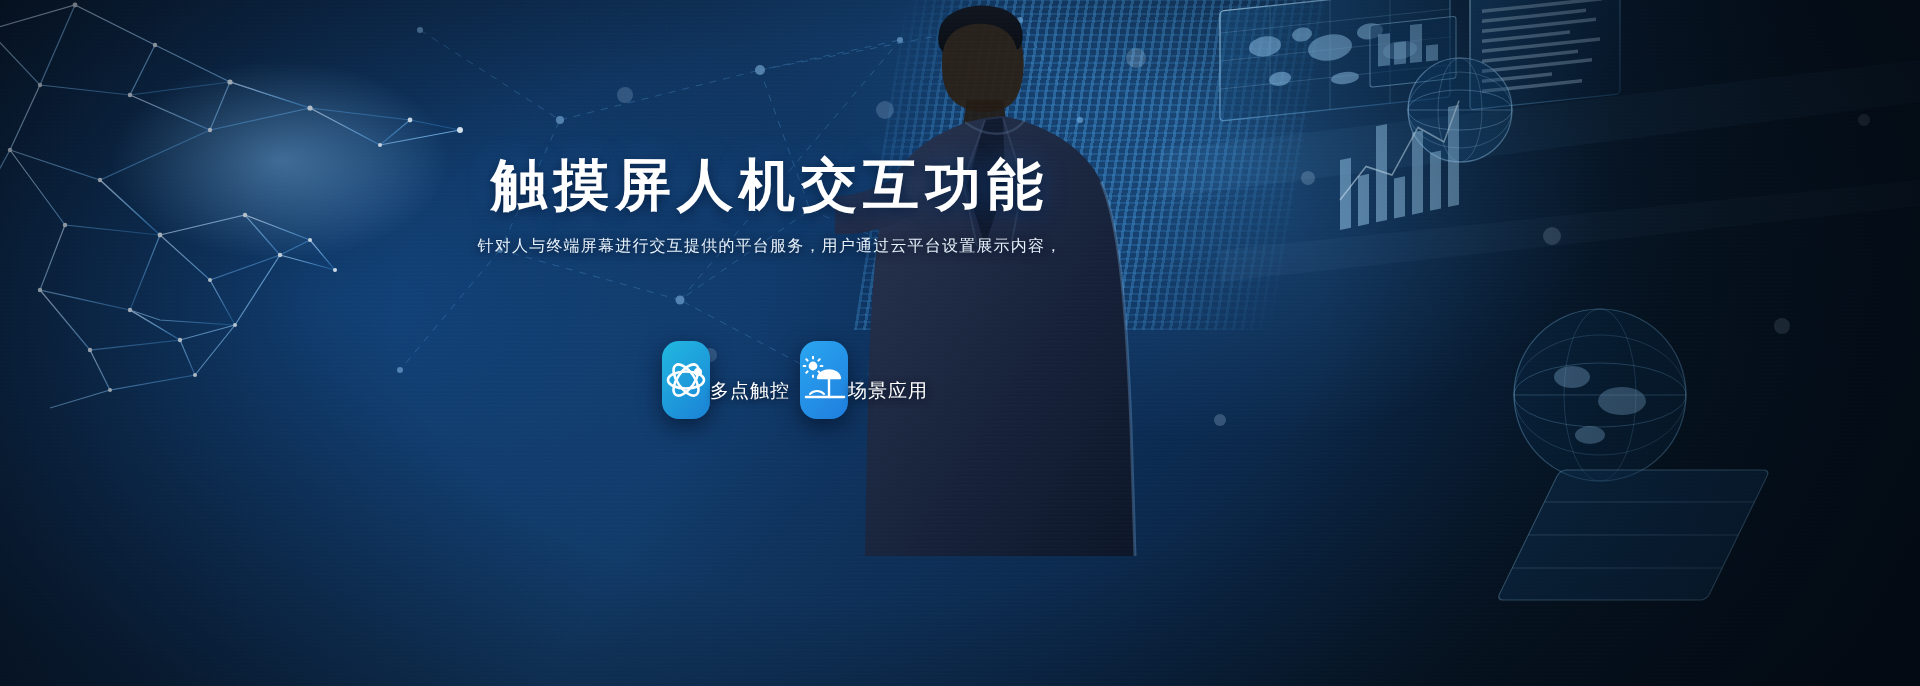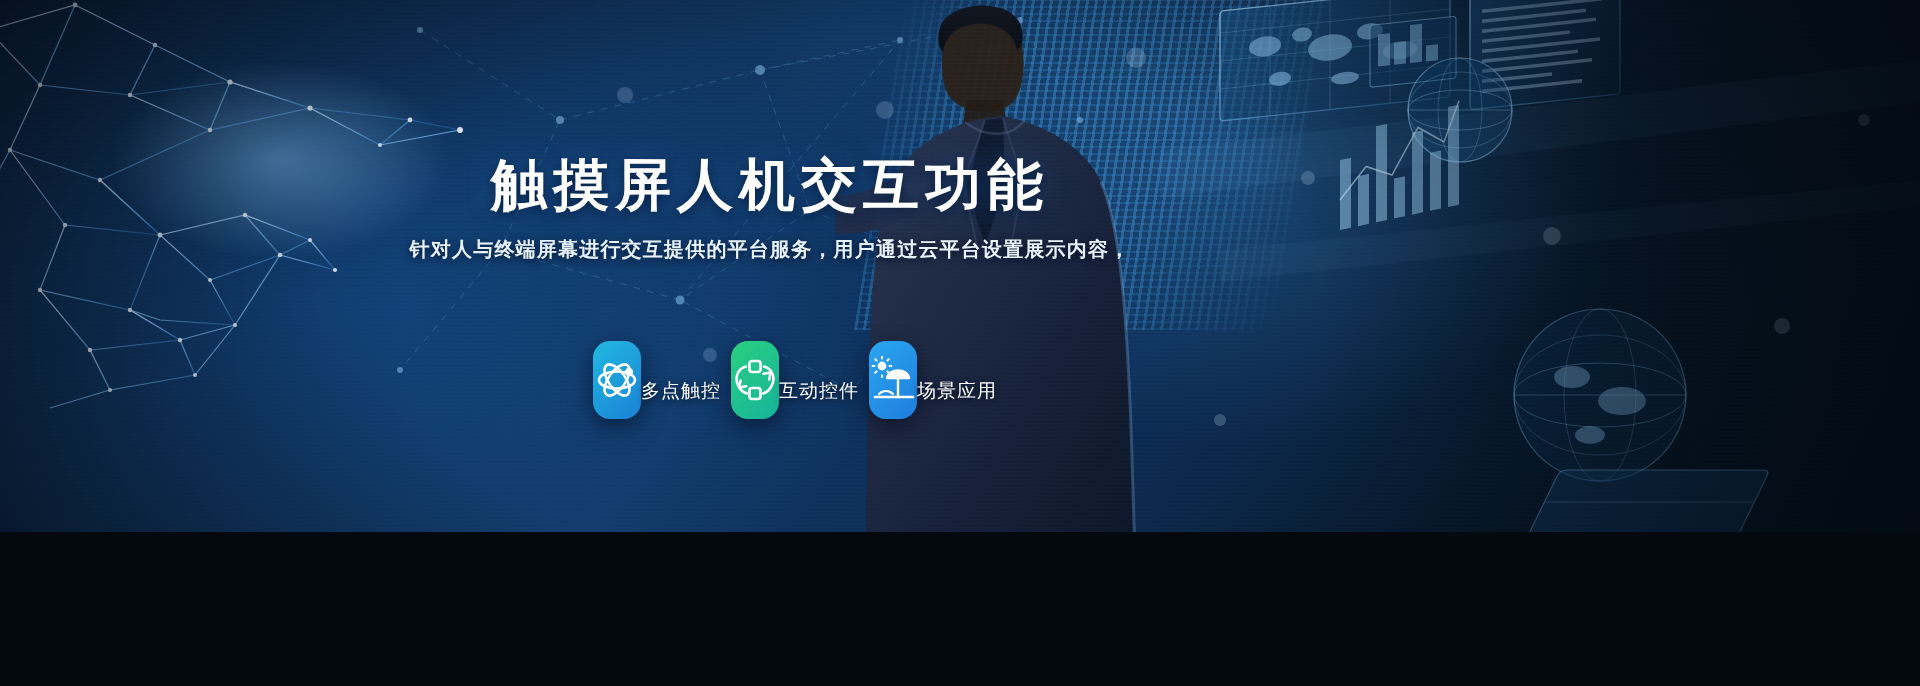--- a/index.html
+++ b/index.html
@@ -1,20 +1,20 @@
 <!DOCTYPE html>
 <html><head>
 <meta charset="utf-8">
 <style>
   * { margin:0; padding:0; box-sizing:border-box; }
   html,body { width:1920px; height:686px; overflow:hidden; background:#04080f; }
   body { font-family:"Liberation Sans","DejaVu Sans",sans-serif; }
 
   .banner{
-    position:relative; width:1920px; height:532px; overflow:hidden;
+    position:relative; width:1920px; height:686px; overflow:hidden;
     background:
       radial-gradient(ellipse 560px 420px at 1230px 150px, rgba(60,140,210,.30), rgba(0,0,0,0) 70%),
       radial-gradient(ellipse 760px 560px at 330px 300px, rgba(22,86,158,.55), rgba(0,0,0,0) 72%),
       radial-gradient(ellipse 900px 600px at 980px 330px, rgba(12,52,104,.55), rgba(0,0,0,0) 75%),
       linear-gradient(118deg,#0a1c33 0%,#0d2a4c 22%,#123963 40%,#0c2746 60%,#071727 80%,#04101e 100%);
   }
 
   
   .vignette{ position:absolute; inset:0; pointer-events:none;
     background:radial-gradient(ellipse 1150px 700px at 860px 320px, rgba(0,0,0,0) 40%, rgba(2,7,14,.72) 100%); }
@@ -52,21 +52,21 @@
   .content{ position:absolute; left:0; top:0; width:1920px; height:686px; }
 
   .title{
     position:absolute; left:0; top:148px; width:1540px; text-align:center;
     font-size:56px; font-weight:bold; color:#ffffff; letter-spacing:6px;
     text-shadow:0 3px 14px rgba(0,20,50,.95), 0 0 26px rgba(50,130,220,.45);
     white-space:nowrap;
   }
   .sub{
     position:absolute; left:0; width:1540px; text-align:center;
-    font-size:20px; color:#e8f2fb; letter-spacing:1.2px; font-weight:700;
+    font-size:16px; color:#e8f2fb; letter-spacing:1.2px; font-weight:400;
     text-shadow:0 2px 8px rgba(0,15,40,.9);
     white-space:nowrap;
   }
   .sub1{ top:236px; }
   .sub2{ top:272px; }
 
   .tiles{
     position:absolute; left:0; top:341px; width:1540px;
     display:flex; justify-content:center; gap:60px;
   }
@@ -370,33 +370,20 @@
             <ellipse cx="24" cy="24" rx="8.5" ry="18" transform="rotate(35 24 24)"></ellipse>
             <ellipse cx="24" cy="24" rx="8.5" ry="18" transform="rotate(-35 24 24)"></ellipse>
             <ellipse cx="24" cy="24" rx="18" ry="8.5"></ellipse>
             <circle cx="36" cy="16" r="4" fill="#fff" stroke="none"></circle>
           </svg>
         </div>
         <div class="tile-label">多点触控</div>
       </div>
 
 
-      <div class="tile">
-        <div class="tile-icon" style="background:linear-gradient(135deg,#29d07f 0%,#17b39a 100%);">
-          <svg viewBox="0 0 48 48" fill="none" stroke="#fff" stroke-width="2.6" stroke-linecap="round">
-            <rect x="18.5" y="5" width="11" height="11" rx="2.4"></rect>
-            <rect x="18.5" y="32" width="11" height="11" rx="2.4"></rect>
-            <path d="M15 10.5 C6 13 3 23 8 31 C10 34.5 13 36.5 16 37.4"></path>
-            <path d="M33 10.6 C42 13 45 23 40 31 C38 34.5 35 36.5 32 37.4"></path>
-            <path d="M9.6 24.5 L8.2 31.6 L15.2 30.2" stroke-linejoin="round"></path>
-            <path d="M38.2 23.5 L39.6 16.4 L32.6 17.8" stroke-linejoin="round"></path>
-          </svg>
-        </div>
-        <div class="tile-label">互动控件</div>
-      </div>
 
 
 
       <div class="tile">
         <div class="tile-icon" style="background:linear-gradient(135deg,#2aa6f0 0%,#1f7ede 100%);">
           <svg viewBox="0 0 48 48" fill="none" stroke="#fff" stroke-width="2.4" stroke-linecap="round" stroke-linejoin="round">
             <circle cx="13" cy="10" r="4.4" fill="#fff" stroke="none"></circle>
             <g stroke-width="2">
               <path d="M13 2.4 V0.6"></path>
                 <path d="M13 19.4 V21"></path>

